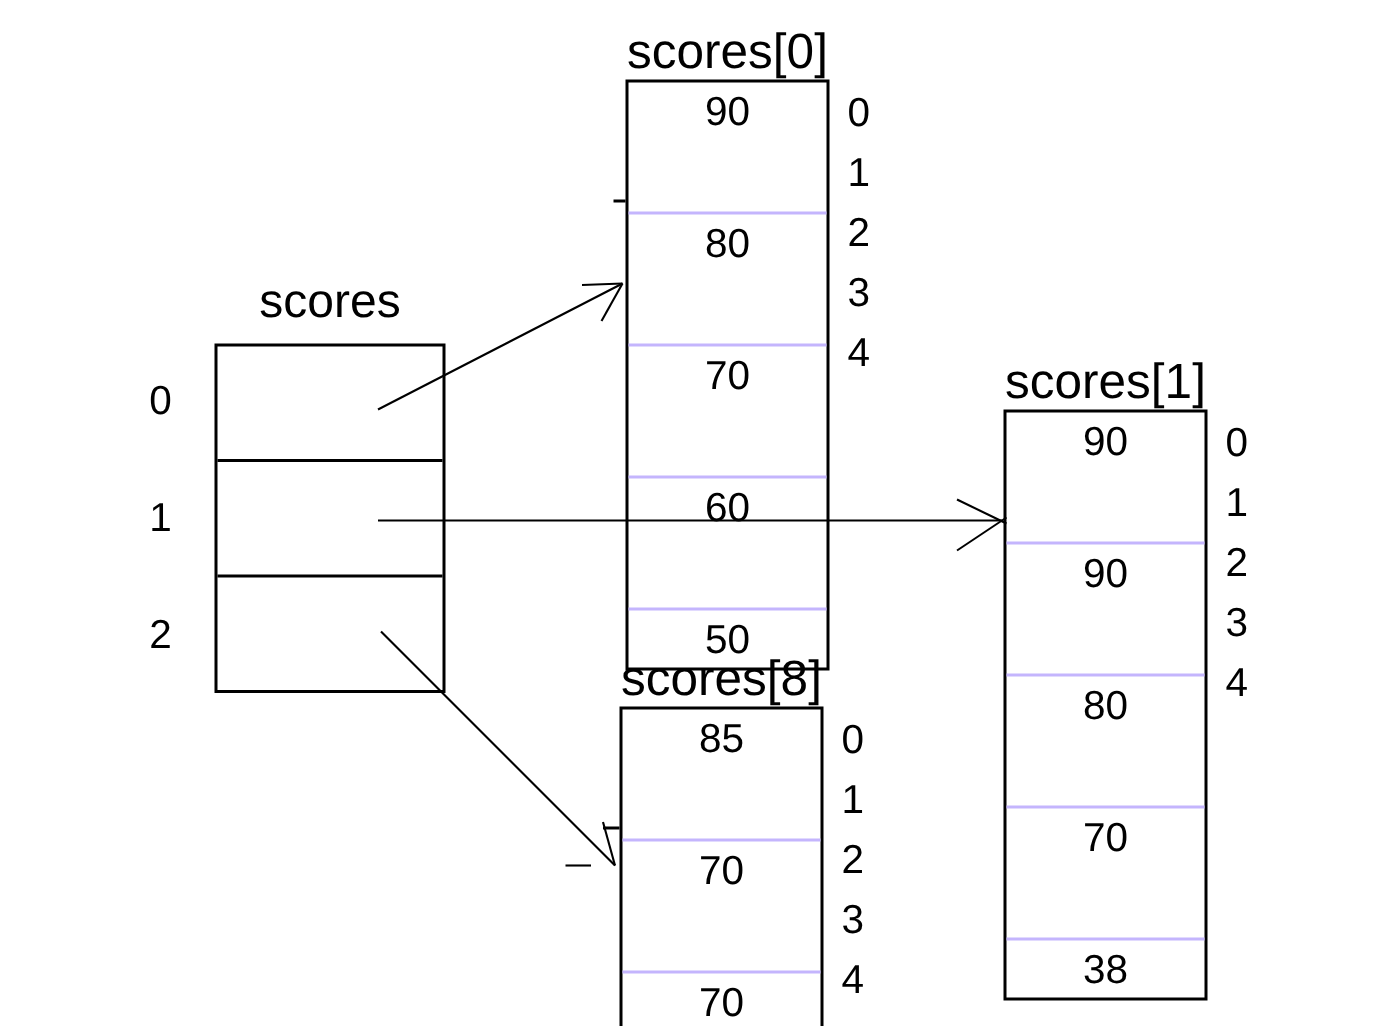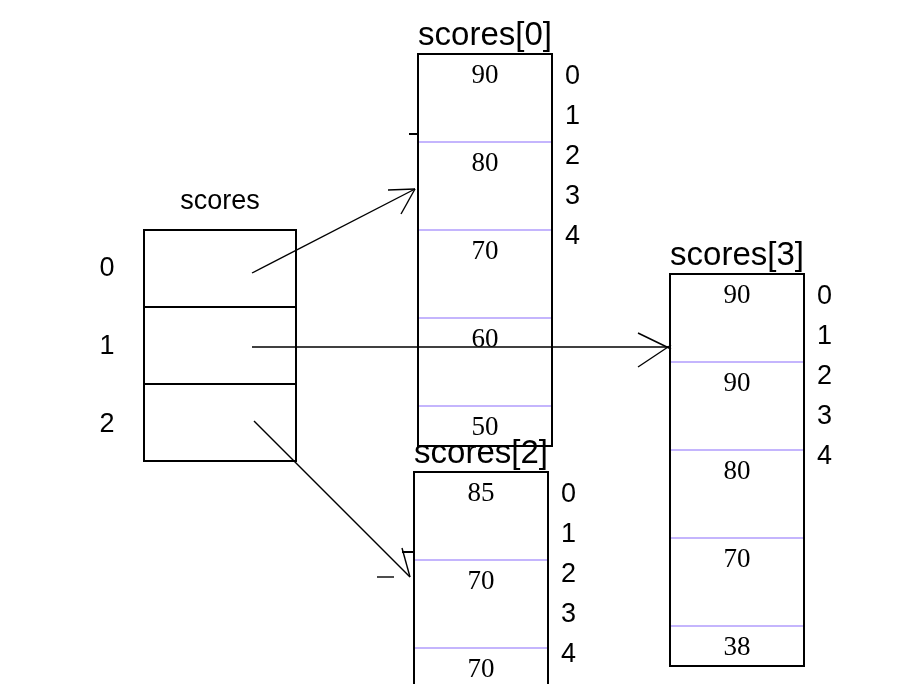--- a/index.html
+++ b/index.html
@@ -26,33 +26,32 @@
     text-align:center;font-size:33px;line-height:28px;white-space:nowrap;
   }
   .vbody{
     position:relative;width:136px;box-sizing:border-box;
     border:2px solid #000;display:flex;flex-direction:column;
     background:#fff;
   }
   .vcell{
     height:38px;display:flex;align-items:center;justify-content:center;
     font-size:27px;
-    font-family:Liberation Serif, serif;
   }
   .vcell + .vcell{border-top:2px solid #c4b5fd;margin-top:48px;}
   .vindices{
     position:absolute;left:148px;top:2px;width:40px;height:200px;
     display:flex;flex-direction:column;
   }
   .vindex{flex:1;display:flex;align-items:center;justify-content:flex-start;font-size:27px;}
 
   
   .ptitle{
     position:absolute;top:-44px;left:0;width:154px;
-    text-align:center;font-size:27px;line-height:30px;
+    text-align:center;font-size:32px;line-height:30px;
   }
   .pbox{
     width:154px;height:233px;box-sizing:border-box;
     border:2px solid #000;display:flex;flex-direction:column;
     background:#fff;
   }
   .pcell{flex:1;}
   .pcell + .pcell{border-top:2px solid #000;}
   .pindices{
     position:absolute;left:-47px;top:0;width:22px;height:233px;
@@ -91,39 +90,39 @@
     <div class="vindices">
         <div class="vindex">0</div>
         <div class="vindex">1</div>
         <div class="vindex">2</div>
         <div class="vindex">3</div>
         <div class="vindex">4</div>
       </div>
   </div>
 
   <div class="group" style="left:669px;top:273px;">
-    <div class="vtitle">scores[3]</div>
+    <div class="vtitle">scores[1]</div>
     <div class="vbody">
         <div class="vcell">90</div>
         <div class="vcell">90</div>
         <div class="vcell">80</div>
         <div class="vcell">70</div>
         <div class="vcell">38</div>
       </div>
     <div class="vindices">
         <div class="vindex">0</div>
         <div class="vindex">1</div>
         <div class="vindex">2</div>
         <div class="vindex">3</div>
         <div class="vindex">4</div>
       </div>
   </div>
 
   <div class="group" style="left:413px;top:471px;">
-    <div class="vtitle">scores[2]</div>
+    <div class="vtitle">scores[8]</div>
     <div class="vbody">
         <div class="vcell">85</div>
         <div class="vcell">70</div>
         <div class="vcell">70</div>
         <div class="vcell">60</div>
       </div>
     <div class="vindices">
         <div class="vindex">0</div>
         <div class="vindex">1</div>
         <div class="vindex">2</div>

